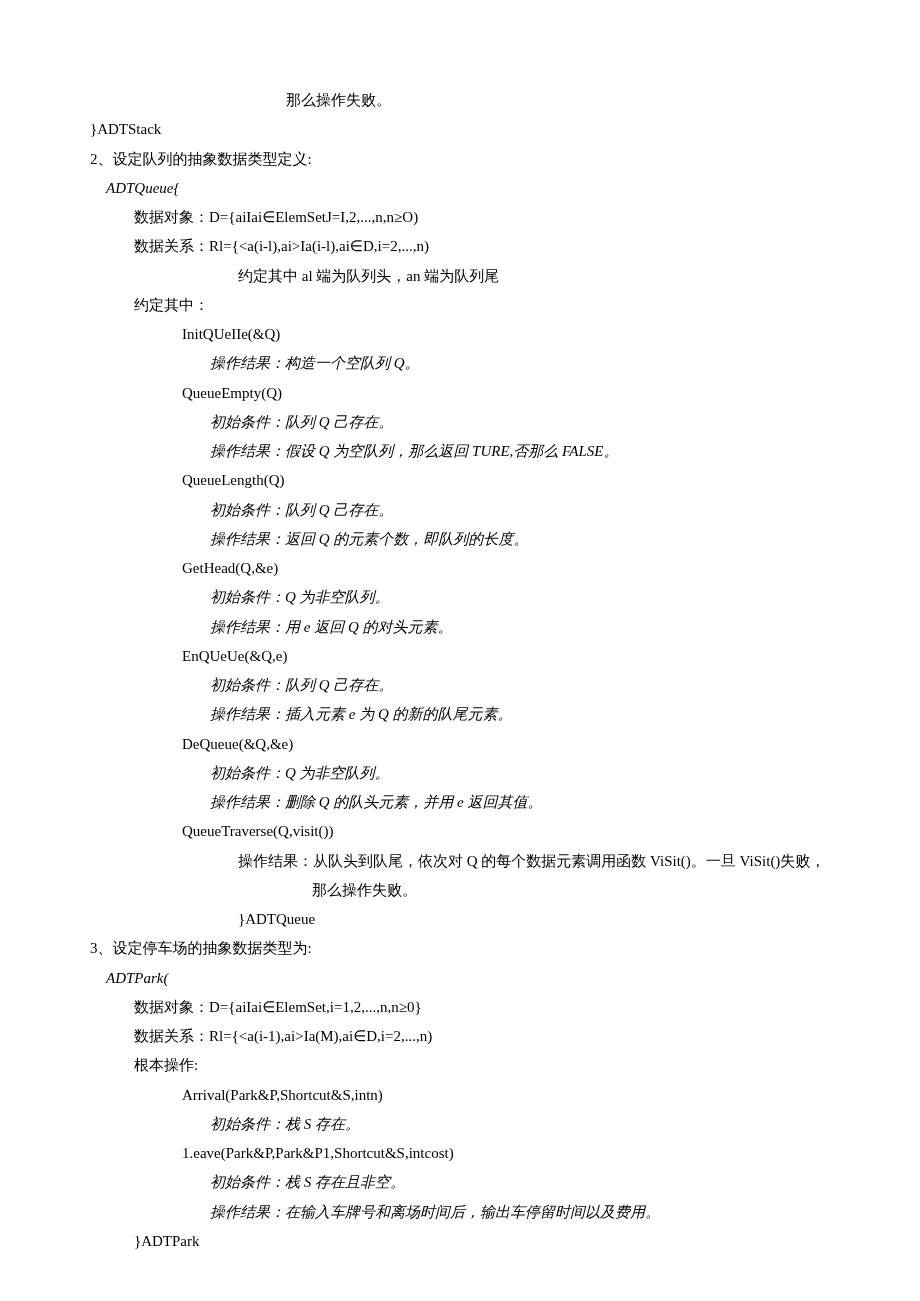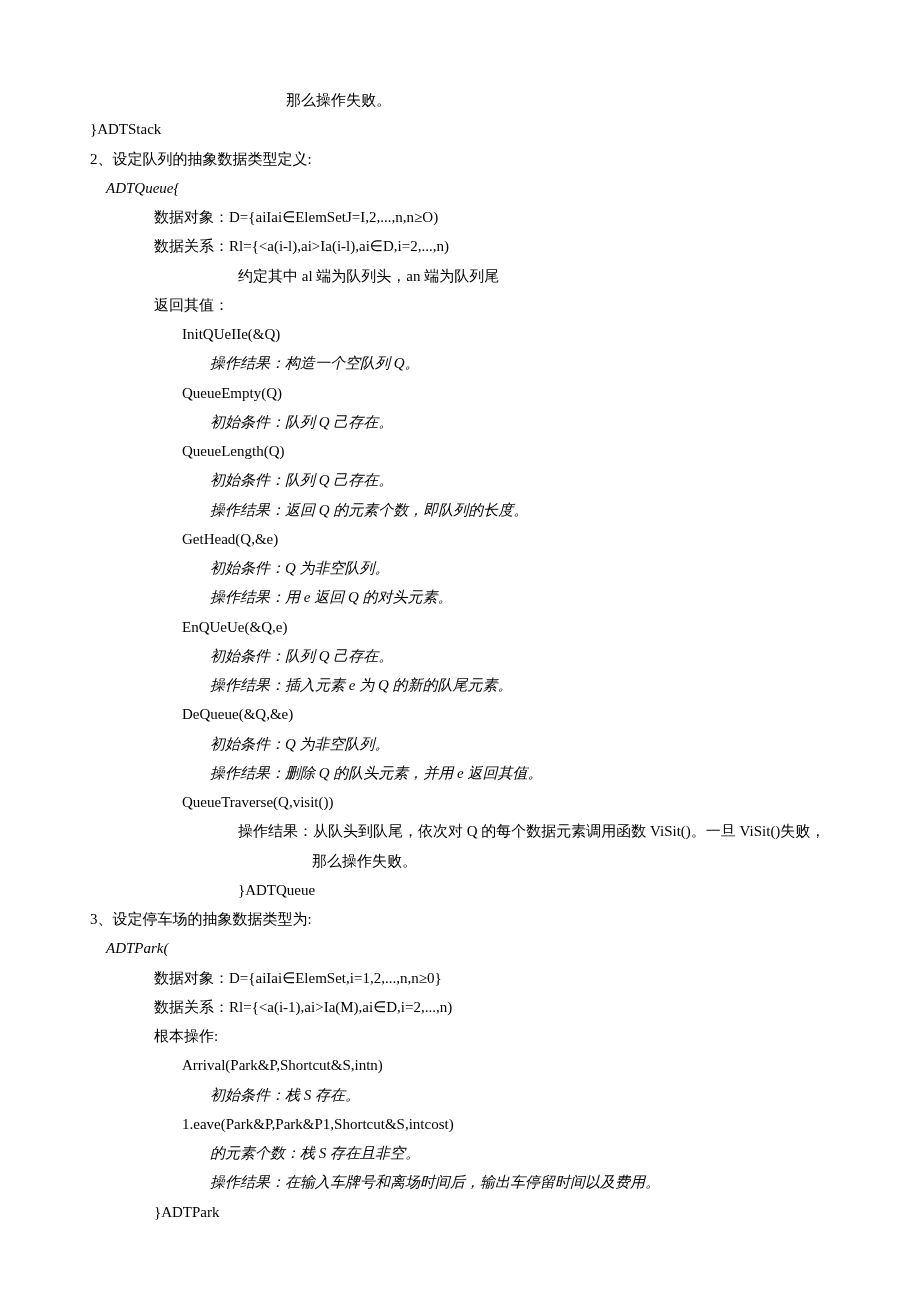--- a/index.html
+++ b/index.html
@@ -10,44 +10,45 @@
     font-size: 15px;
     color: #000000;
     line-height: 1.95;
     width: 920px;
   }
   .page {
     padding: 86px 90px 60px 90px;
   }
   .l0 { margin-left: 0px; }
   .l1 { margin-left: 16px; font-style: italic; }
-  .l2 { margin-left: 64px; }
+  .l2 { margin-left: 44px; }
   .l3 { margin-left: 92px; }
   .l4 { margin-left: 120px; font-style: italic; }
   .l5 { margin-left: 148px; }
   .lcenter { margin-left: 196px; }
   .hang { margin-left: 148px; padding-left: 74px; text-indent: -74px; }
   .line { display: block; }
 </style>
 </head>
 <body>
 
 <div class="page" id="page-root">
     <span class="line lcenter">那么操作失败。</span>
     <span class="line l0">}ADTStack</span>
     <span class="line l0">2、设定队列的抽象数据类型定义:</span>
     <span class="line l1">ADTQueue{</span>
     <span class="line l2">数据对象：D={aiIai∈ElemSetJ=I,2,...,n,n≥O)</span>
     <span class="line l2">数据关系：Rl={&lt;a(i-l),ai&gt;Ia(i-l),ai∈D,i=2,...,n)</span>
     <span class="line l5">约定其中 al 端为队列头，an 端为队列尾</span>
-    <span class="line l2">返回其值：</span>
+    <span class="line l2">约定其中：</span>
     <span class="line l3">InitQUeIIe(&amp;Q)</span>
     <span class="line l4">操作结果：构造一个空队列 Q。</span>
     <span class="line l3">QueueEmpty(Q)</span>
     <span class="line l4">初始条件：队列 Q 己存在。</span>
+    <span class="line l4">操作结果：假设 Q 为空队列，那么返回 TURE,否那么 FALSE。</span>
     <span class="line l3">QueueLength(Q)</span>
     <span class="line l4">初始条件：队列 Q 己存在。</span>
     <span class="line l4">操作结果：返回 Q 的元素个数，即队列的长度。</span>
     <span class="line l3">GetHead(Q,&amp;e)</span>
     <span class="line l4">初始条件：Q 为非空队列。</span>
     <span class="line l4">操作结果：用 e 返回 Q 的对头元素。</span>
     <span class="line l3">EnQUeUe(&amp;Q,e)</span>
     <span class="line l4">初始条件：队列 Q 己存在。</span>
     <span class="line l4">操作结果：插入元素 e 为 Q 的新的队尾元素。</span>
     <span class="line l3">DeQueue(&amp;Q,&amp;e)</span>
@@ -57,16 +58,16 @@
     <span class="line hang">操作结果：从队头到队尾，依次对 Q 的每个数据元素调用函数 ViSit()。一旦 ViSit()失败，那么操作失败。</span>
     <span class="line l5">}ADTQueue</span>
     <span class="line l0">3、设定停车场的抽象数据类型为:</span>
     <span class="line l1">ADTPark(</span>
     <span class="line l2">数据对象：D={aiIai∈ElemSet,i=1,2,...,n,n≥0}</span>
     <span class="line l2">数据关系：Rl={&lt;a(i-1),ai&gt;Ia(M),ai∈D,i=2,...,n)</span>
     <span class="line l2">根本操作:</span>
     <span class="line l3">Arrival(Park&amp;P,Shortcut&amp;S,intn)</span>
     <span class="line l4">初始条件：栈 S 存在。</span>
     <span class="line l3">1.eave(Park&amp;P,Park&amp;P1,Shortcut&amp;S,intcost)</span>
-    <span class="line l4">的元素个数：栈 S 存在且非空。</span>
+    <span class="line l4">初始条件：栈 S 存在且非空。</span>
     <span class="line l4">操作结果：在输入车牌号和离场时间后，输出车停留时间以及费用。</span>
     <span class="line l2">}ADTPark</span>
   </div>
 
 </body></html>

